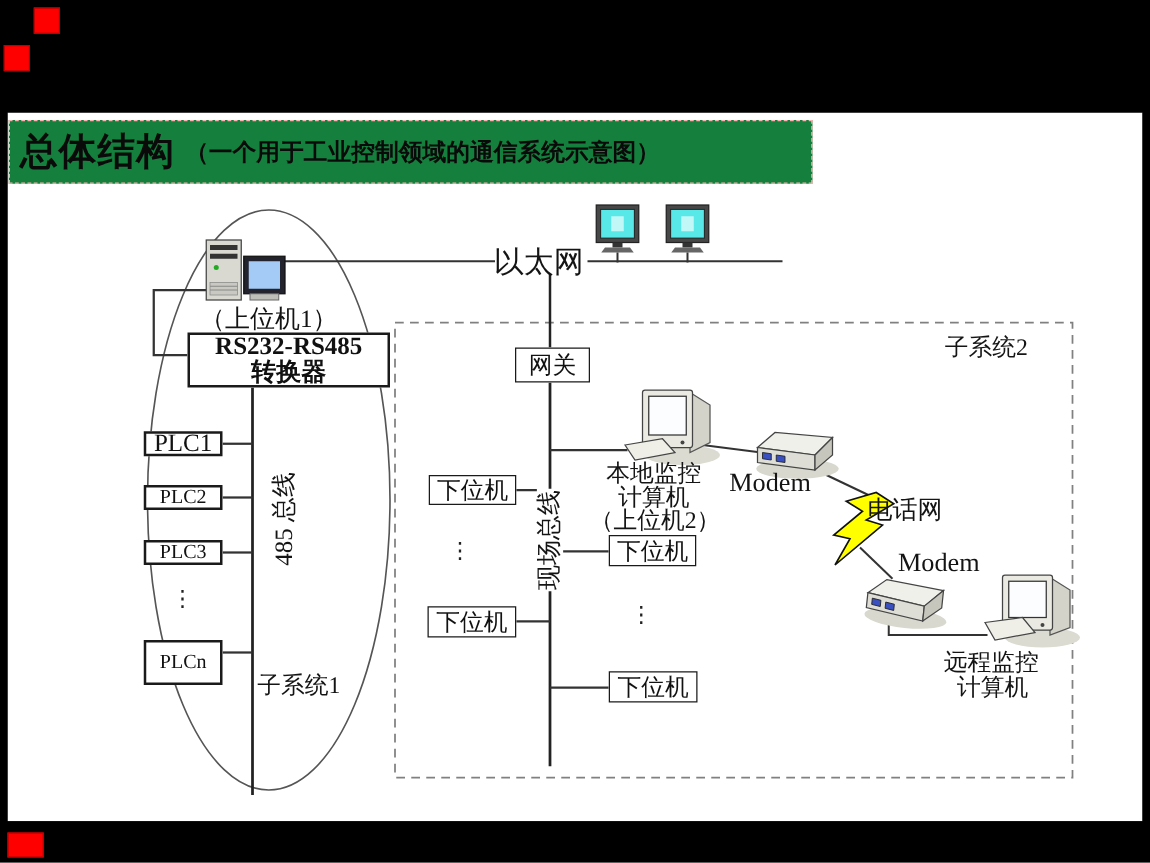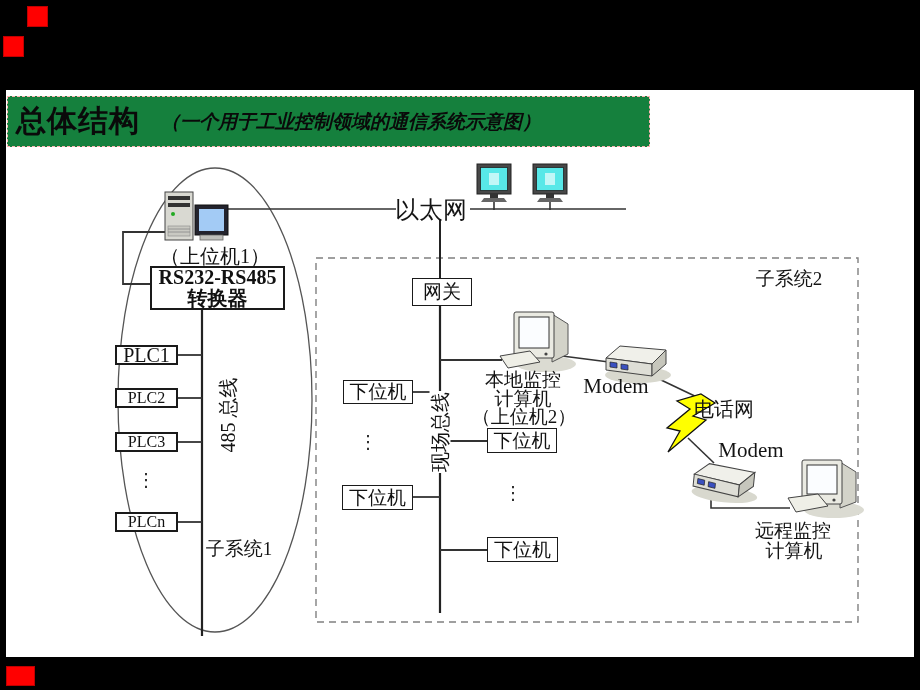--- a/index.html
+++ b/index.html
@@ -11,21 +11,21 @@
   
   .band{background:#000;z-index:50;}
   .deco{background:#f00;z-index:60;border:1px solid #c00000;box-sizing:border-box;}
   
   .titlebar{left:7px;top:96px;width:643px;height:51px;background:#15803d;z-index:10;
             border:1px dashed #ffb3b3;box-sizing:border-box;display:flex;align-items:center;
             padding-left:8px;white-space:nowrap;}
   .title-main{font-family:"Liberation Sans","DejaVu Sans",sans-serif;font-weight:bold;
               font-size:30px;color:#0a0a0a;letter-spacing:1px;}
   .title-sub{font-family:"Liberation Sans","DejaVu Sans",sans-serif;font-weight:bold;
-             font-size:19px;color:#0a0a0a;margin-left:21px;font-style:italic;}
+             font-size:19px;color:#0a0a0a;margin-left:8px;}
   
   svg.layer{left:0;top:0;z-index:20;}
   .lbl{position:absolute;z-index:30;transform:translate(-50%,-50%);font-size:19px;
        color:#141414;white-space:nowrap;line-height:1.05;}
   .lbl.rot{transform:translate(-50%,-50%) rotate(-90deg);}
   .lbl.small{font-size:20px;}
   .lbl.dots{font-family:"DejaVu Sans",sans-serif;font-size:18px;color:#222;}
   .bx{position:absolute;z-index:30;background:#fff;border:2px solid #1a1a1a;
       box-sizing:border-box;display:flex;align-items:center;justify-content:center;
       font-size:19px;color:#111;white-space:nowrap;}
@@ -150,29 +150,29 @@
   <g transform="translate(788,458)">
     <ellipse cx="46" cy="52" rx="30" ry="8" fill="#dbdbd2"></ellipse>
     <polygon points="52,4 68,14 68,44 52,50" fill="#d3d3c9" stroke="#555"></polygon>
     <rect x="14" y="2" width="40" height="44" rx="2" fill="#eaeae2" stroke="#444"></rect>
     <rect x="19" y="7" width="30" height="29" fill="#fbfdff" stroke="#333"></rect>
     <circle cx="46" cy="42" r="1.6" fill="#444"></circle>
     <polygon points="0,40 30,36 40,48 8,54" fill="#efefe7" stroke="#444"></polygon>
   </g>
 </svg>
 
-<div class="bx conv" style="left:150px;top:266px;width:135px;height:44px;">
+<div class="bx conv" style="left:150px;top:266px;width:162px;height:44px;">
   <span>RS232-RS485</span>
   <span>转换器</span>
 </div>
 
 <div class="bx" style="left:115px;top:345px;width:63px;height:20px;font-size:20px;">PLC1</div>
 <div class="bx" style="left:115px;top:388px;width:63px;height:20px;font-size:16px;">PLC2</div>
 <div class="bx" style="left:115px;top:432px;width:63px;height:20px;font-size:16px;">PLC3</div>
-<div class="bx" style="left:115px;top:512px;width:63px;height:20px;font-size:16px;font-family:Liberation Serif, serif;">PLCn</div>
+<div class="bx" style="left:115px;top:512px;width:63px;height:36px;font-size:16px;font-family:Liberation Serif, serif;">PLCn</div>
 
 <div class="bx thin" style="left:412px;top:278px;width:60px;height:28px;">网关</div>
 
 <div class="bx thin" style="left:343px;top:380px;width:70px;height:24px;">下位机</div>
 <div class="bx thin" style="left:487px;top:428px;width:70px;height:25px;">下位机</div>
 <div class="bx thin" style="left:342px;top:485px;width:71px;height:25px;">下位机</div>
 <div class="bx thin" style="left:487px;top:537px;width:71px;height:25px;">下位机</div>
 
 <div class="lbl" style="left:431px;top:211px;font-size:24px;">以太网</div>
 <div class="lbl small" style="left:215px;top:256px;">（上位机1）</div>

